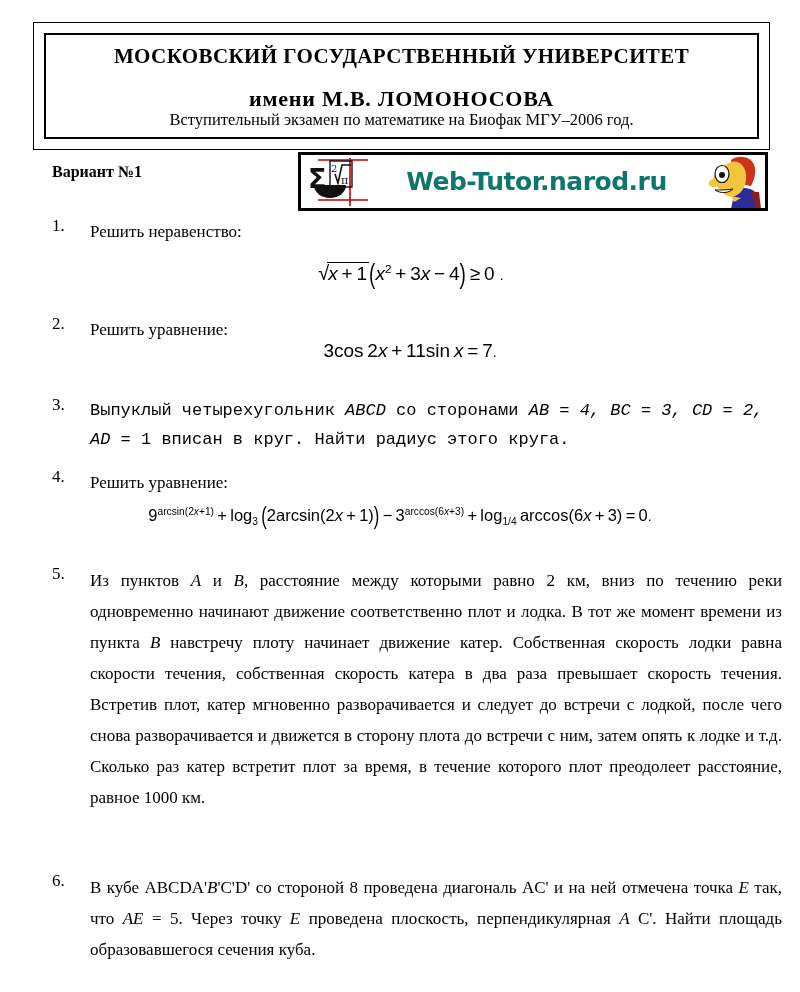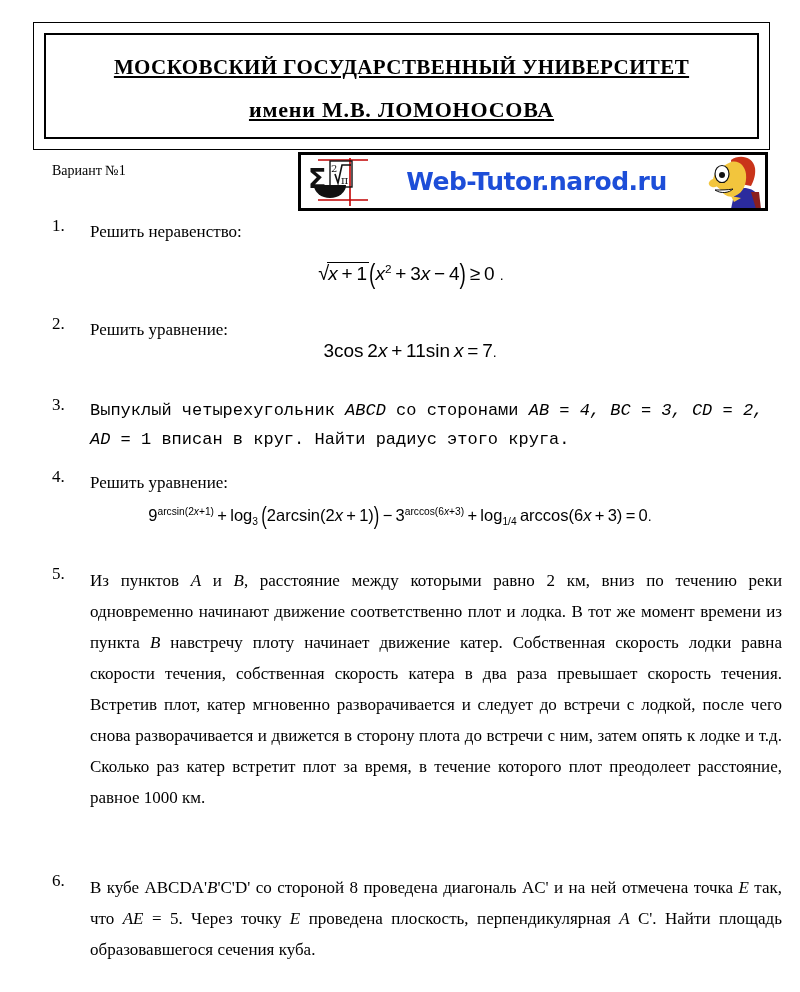--- a/index.html
+++ b/index.html
@@ -19,21 +19,20 @@
   
   .header-box {
     position: absolute;
     left: 33px;
     top: 22px;
     width: 737px;
     height: 128px;
     border: 1px solid #000;
     padding: 10px;
     box-sizing: border-box;
-    text-decoration: underline;
   }
   .header-box-inner {
     width: 100%;
     height: 100%;
     border: 2px solid #000;
     box-sizing: border-box;
     display: flex;
     flex-direction: column;
     align-items: center;
     justify-content: center;
@@ -59,22 +58,22 @@
     line-height: 22px;
     white-space: nowrap;
   }
   .hdr-line3 { margin-top: 3px; }
 
   
   .variant {
     position: absolute;
     left: 52px;
     top: 163px;
-    font-weight: normal;
-    font-size: 14px;
+    font-weight: bold;
+    font-size: 16px;
   }
 
   
   .banner {
     position: absolute;
     left: 298px;
     top: 152px;
     width: 470px;
     height: 59px;
     border: 3px solid #000;
@@ -87,21 +86,21 @@
   .banner-logo {
     width: 66px;
     height: 50px;
     position: relative;
     flex: 0 0 auto;
     margin-left: 3px;
   }
   .banner-title {
     flex: 1 1 auto;
     text-align: center;
-    color: #1d4ed8;
+    color: #0f766e;
     font-family: "DejaVu Sans", sans-serif;
     font-weight: bold;
     font-size: 25px;
     letter-spacing: -0.5px;
     white-space: nowrap;
     margin-left: 2px;
   }
   .banner-face {
     width: 62px;
     height: 55px;
@@ -162,20 +161,21 @@
   }
   .dot-after { font-size: 14px; }
 </style>
 </head>
 <body>
 
 <div class="header-box">
   <div class="header-box-inner">
     <div class="hdr-line1">МОСКОВСКИЙ ГОСУДАРСТВЕННЫЙ УНИВЕРСИТЕТ</div>
     <div class="hdr-line2">имени М.В. ЛОМОНОСОВА</div>
+    <div class="hdr-line4">Вступительный экзамен по математике на Биофак МГУ–2006 год.</div>
   </div>
 </div>
 
 <div class="variant">Вариант №1</div>
 
 <div class="banner">
   <div class="banner-logo">
     <svg width="66" height="50" viewBox="0 0 66 50" xmlns="http://www.w3.org/2000/svg">
 
       <line x1="46" y1="1" x2="46" y2="49" stroke="#c00000" stroke-width="1.6"></line>

